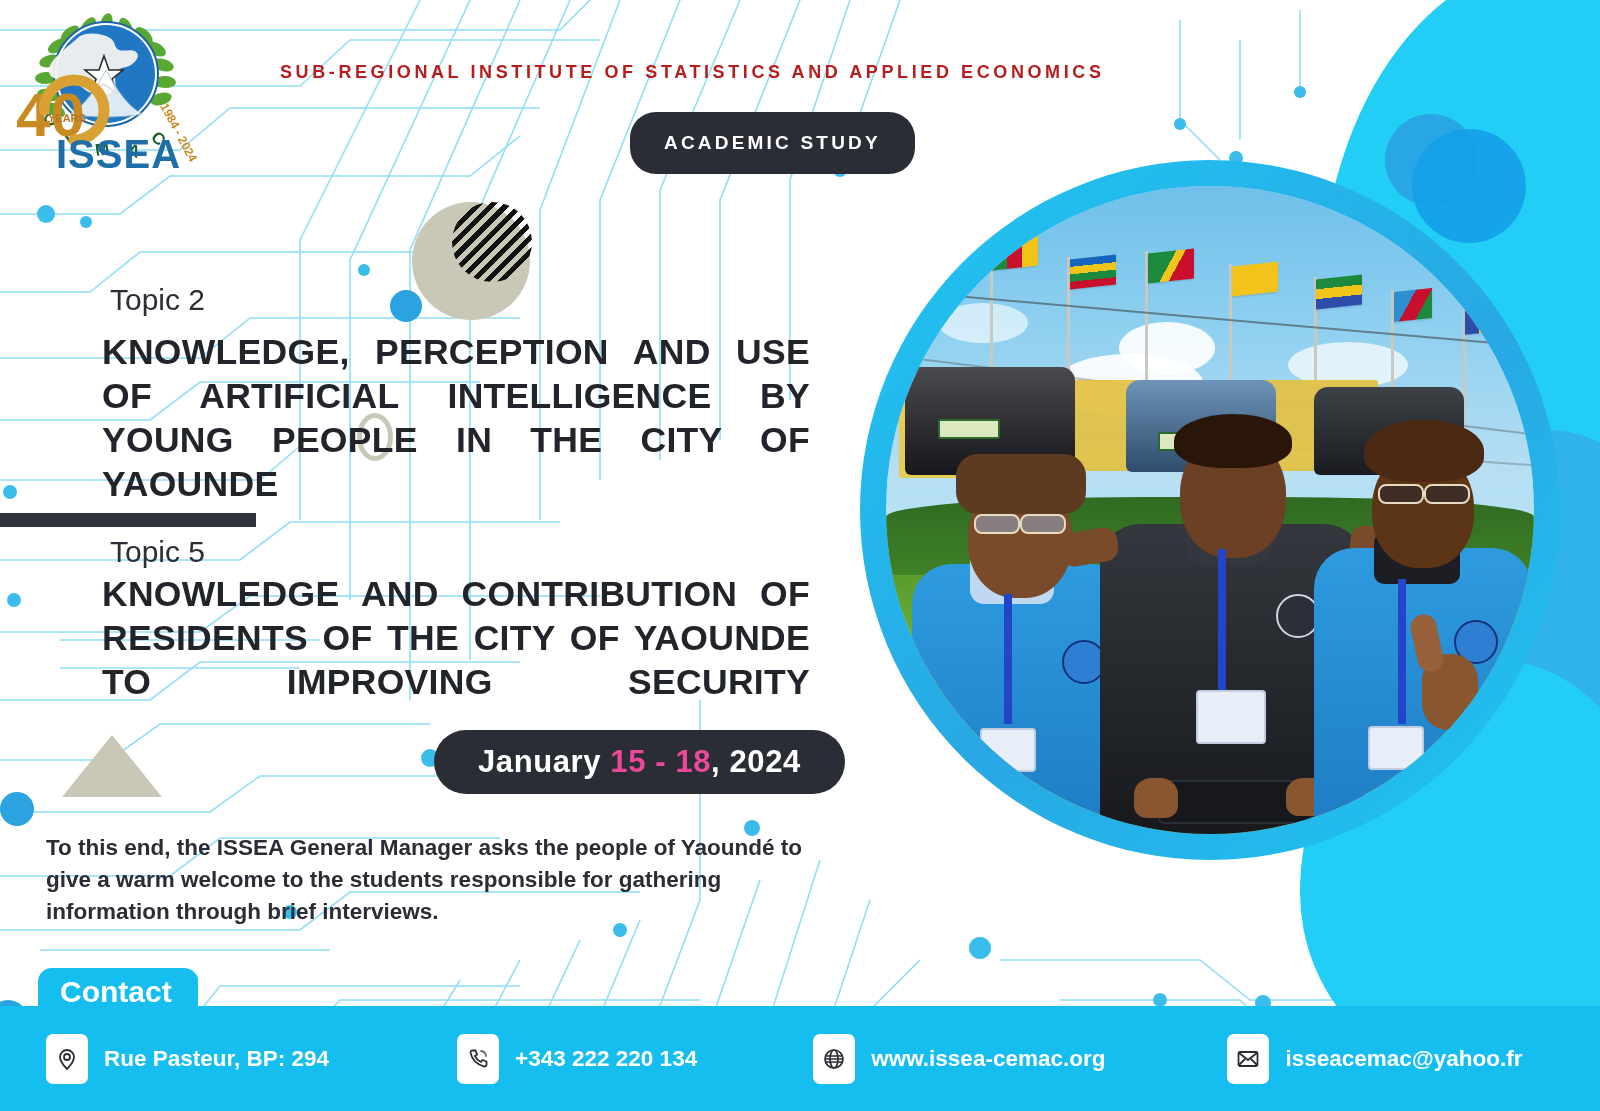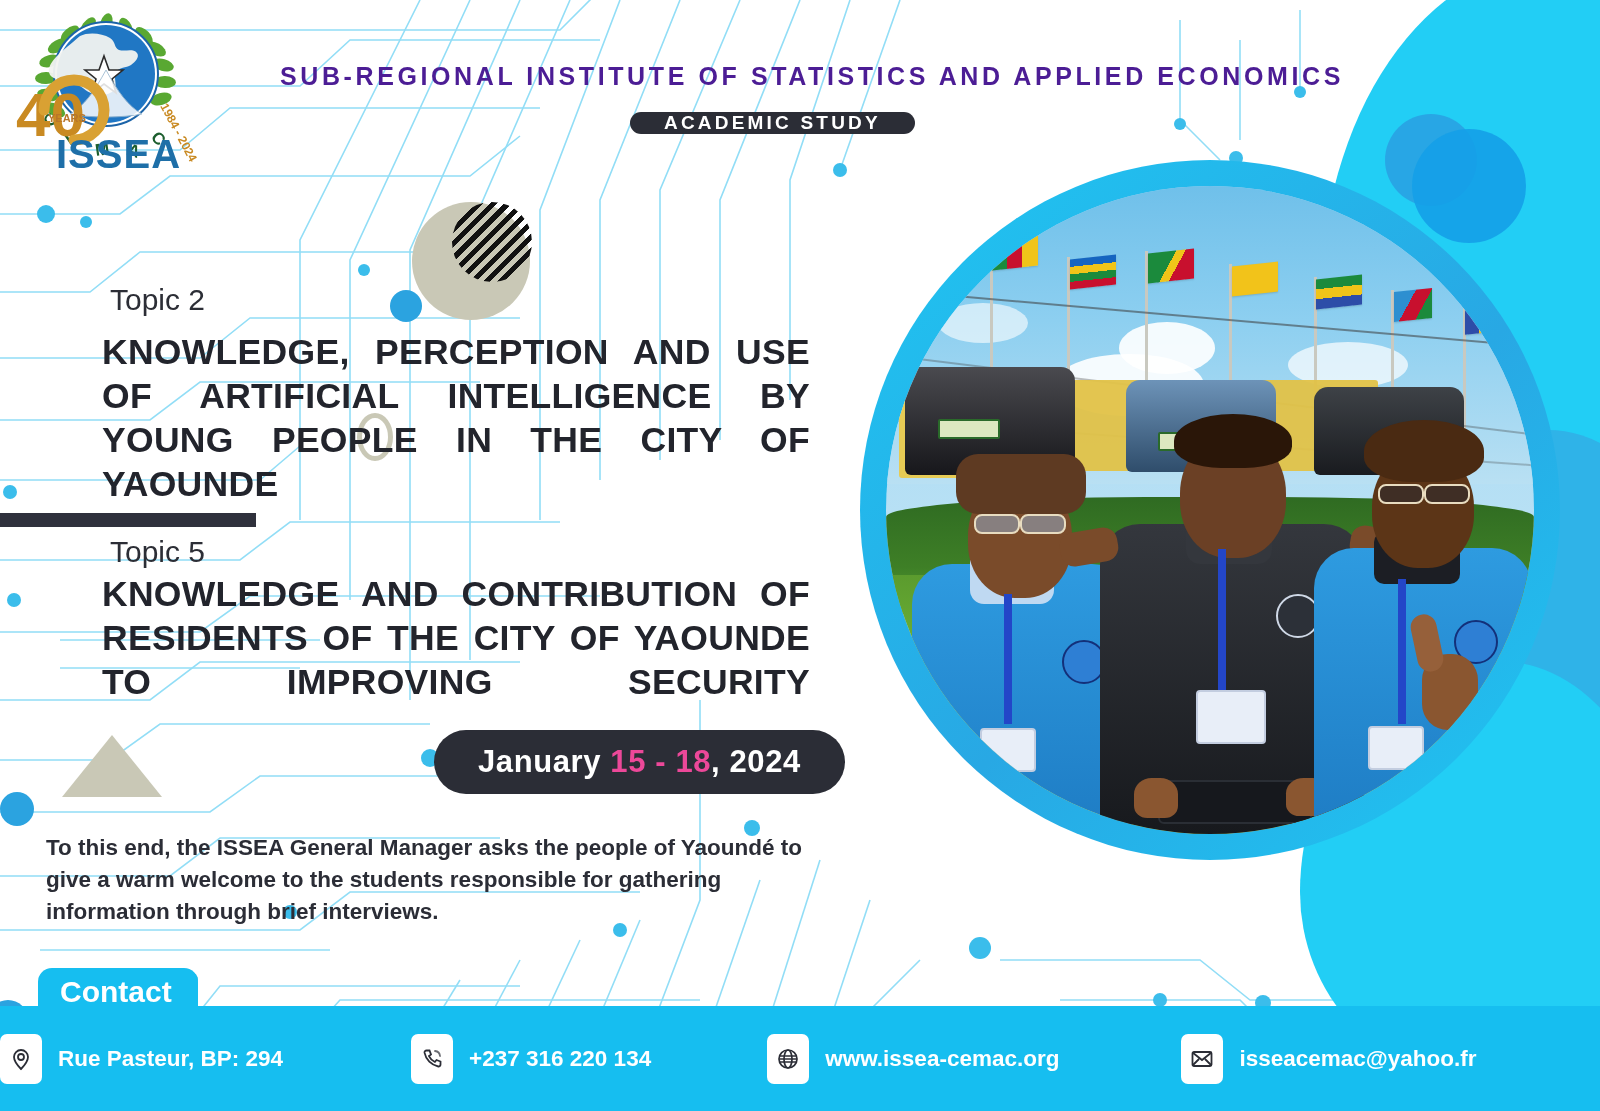--- a/index.html
+++ b/index.html
@@ -64,23 +64,23 @@
   .dot-blue-2{position:absolute;left:-12px;top:1000px;width:40px;height:40px;border-radius:50%;background:#2BA3E0;}
   .dot-blue-3{position:absolute;left:0px;top:792px;width:34px;height:34px;border-radius:50%;background:#2BA3E0;}
   .ring-beige{position:absolute;left:357px;top:413px;width:26px;height:38px;border-radius:50%;
     border:5px solid #C9C8B6;}
   .tri-beige{position:absolute;left:62px;top:735px;width:0;height:0;
     border-left:50px solid transparent;border-right:50px solid transparent;border-bottom:62px solid #C9C8B6;}
 
   
   .logo{position:absolute;left:8px;top:6px;width:200px;height:175px;}
   .inst-title{position:absolute;left:280px;top:62px;width:1090px;text-align:left;
-    font-size:25px;font-weight:700;letter-spacing:3.6px;color:#4c1d95;
+    font-size:18px;font-weight:700;letter-spacing:3.6px;color:#b91c1c;
     font-family:"Liberation Sans",sans-serif;white-space:nowrap;}
-  .badge-pill{position:absolute;left:630px;top:112px;padding:0 34px;background:#2B2D36;
+  .badge-pill{position:absolute;left:630px;top:112px;padding:20px 34px;background:#2B2D36;
     border-radius:26px;color:#fff;font-size:19px;font-weight:700;letter-spacing:3.2px;text-align:center;}
 
   
   .topic-label{position:absolute;font-size:30px;color:#2C2E36;font-weight:400;
     font-family:"Liberation Sans",sans-serif;}
   .topic-title{position:absolute;font-size:35.5px;font-weight:800;line-height:1.24;
     color:#22242C;letter-spacing:.3px;text-align:justify;
     font-family:"Liberation Sans",sans-serif;}
   .topic-title::after{content:"";display:inline-block;width:100%;}
   .dark-rule{position:absolute;left:0;top:513px;width:256px;height:14px;background:#2F313C;}
@@ -335,38 +335,38 @@
 
   <div class="date-pill">
     <span>January</span><span>&nbsp;</span><span class="hi">15</span><span class="hi"> - </span><span class="hi">18</span><span>, 2024</span>
   </div>
 
   <div class="body-copy">To this end, the ISSEA General Manager asks the people of Yaoundé to give a warm welcome to the students responsible for gathering information through brief interviews.</div>
 
   <div class="contact-tab">Contact</div>
 
   <div class="footer">
-    <div class="fitem" style="">
+    <div class="fitem" style="margin-left:46px;">
       <span class="ficon">
         <svg viewBox="0 0 24 24" fill="none" stroke="#2B2D36" stroke-width="1.8">
           <path d="M12 22s7-7.2 7-12a7 7 0 1 0-14 0c0 4.8 7 12 7 12z"></path>
           <circle cx="12" cy="10" r="3"></circle>
         </svg>
       </span>
       <span>Rue Pasteur, BP: 294</span>
     </div>
 
     <div class="fitem" style="margin-left:128px;">
       <span class="ficon">
         <svg viewBox="0 0 24 24" fill="none" stroke="#2B2D36" stroke-width="1.8" stroke-linecap="round">
           <path d="M6.5 3.5h3l1.5 4-2 1.6a12 12 0 0 0 5.9 5.9l1.6-2 4 1.5v3a2 2 0 0 1-2.2 2A17.5 17.5 0 0 1 4.5 5.7 2 2 0 0 1 6.5 3.5z"></path>
           <path d="M15 4a5.5 5.5 0 0 1 5 5" opacity=".7"></path>
         </svg>
       </span>
-      <span>+237 316 220 134</span>
+      <span>+343 222 220 134</span>
     </div>
 
     <div class="fitem" style="margin-left:116px;">
       <span class="ficon">
         <svg viewBox="0 0 24 24" fill="none" stroke="#2B2D36" stroke-width="1.7">
           <circle cx="12" cy="12" r="9"></circle>
           <ellipse cx="12" cy="12" rx="4" ry="9"></ellipse>
           <path d="M3 9h18M3 15h18M3.6 12h16.8"></path>
         </svg>
       </span>

